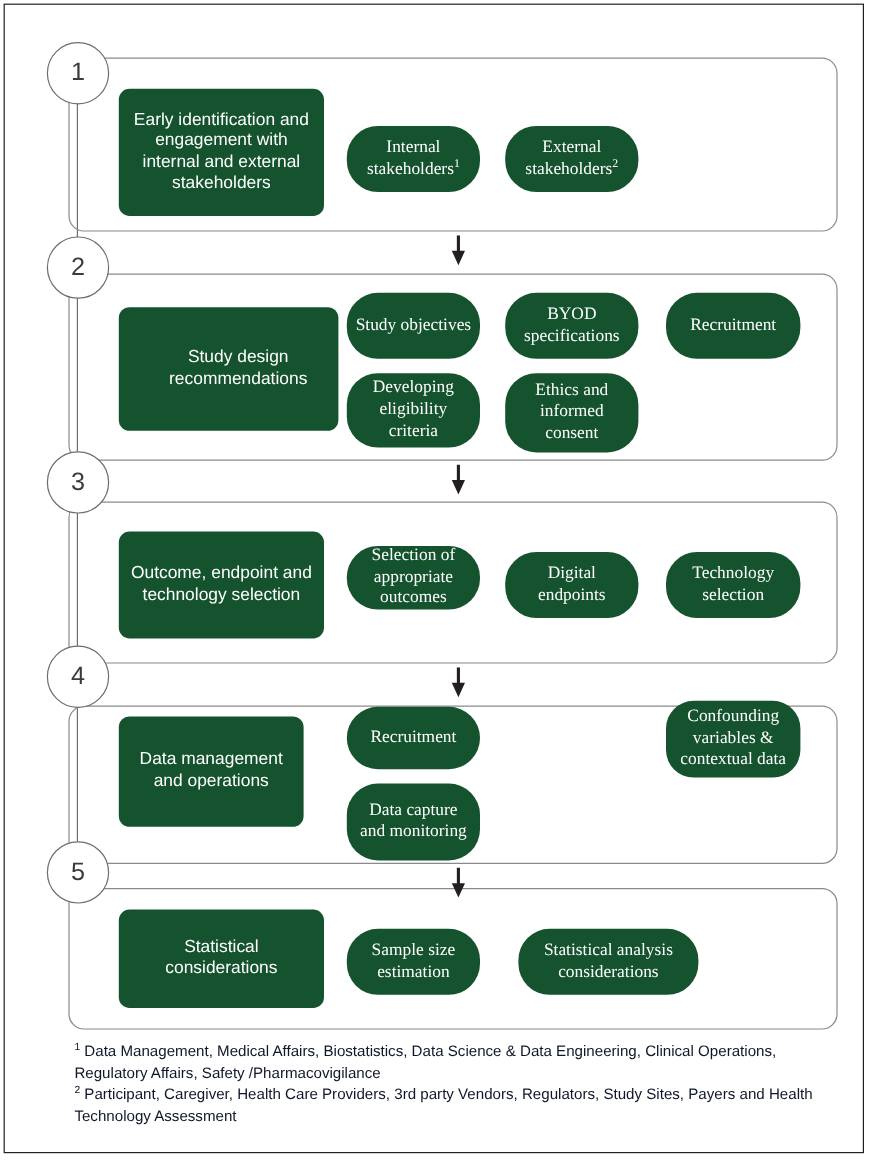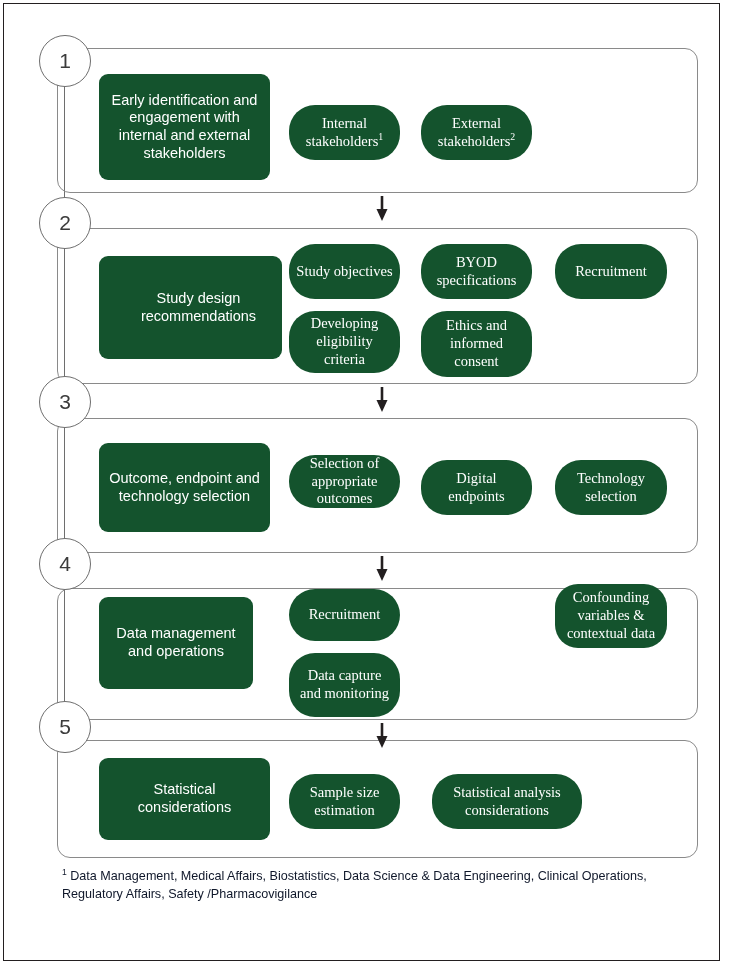--- a/index.html
+++ b/index.html
@@ -218,15 +218,19 @@
   </div>
   <div class="node node-pill" style="left:432px;top:774px;width:150px;height:55px;">
     <span class="txt">Statistical analysis considerations</span>
   </div>
 
   <div class="footnotes">
     <div class="footnote-line">
       <sup>1</sup>
       <span>Data Management, Medical Affairs, Biostatistics, Data Science &amp; Data Engineering, Clinical Operations, Regulatory Affairs, Safety /Pharmacovigilance</span>
     </div>
+    <div class="footnote-line">
+      <sup>2</sup>
+      <span>Participant, Caregiver, Health Care Providers,  3rd party Vendors, Regulators, Study Sites, Payers and Health Technology Assessment</span>
+    </div>
   </div>
 
 </div>
 
 </body></html>

